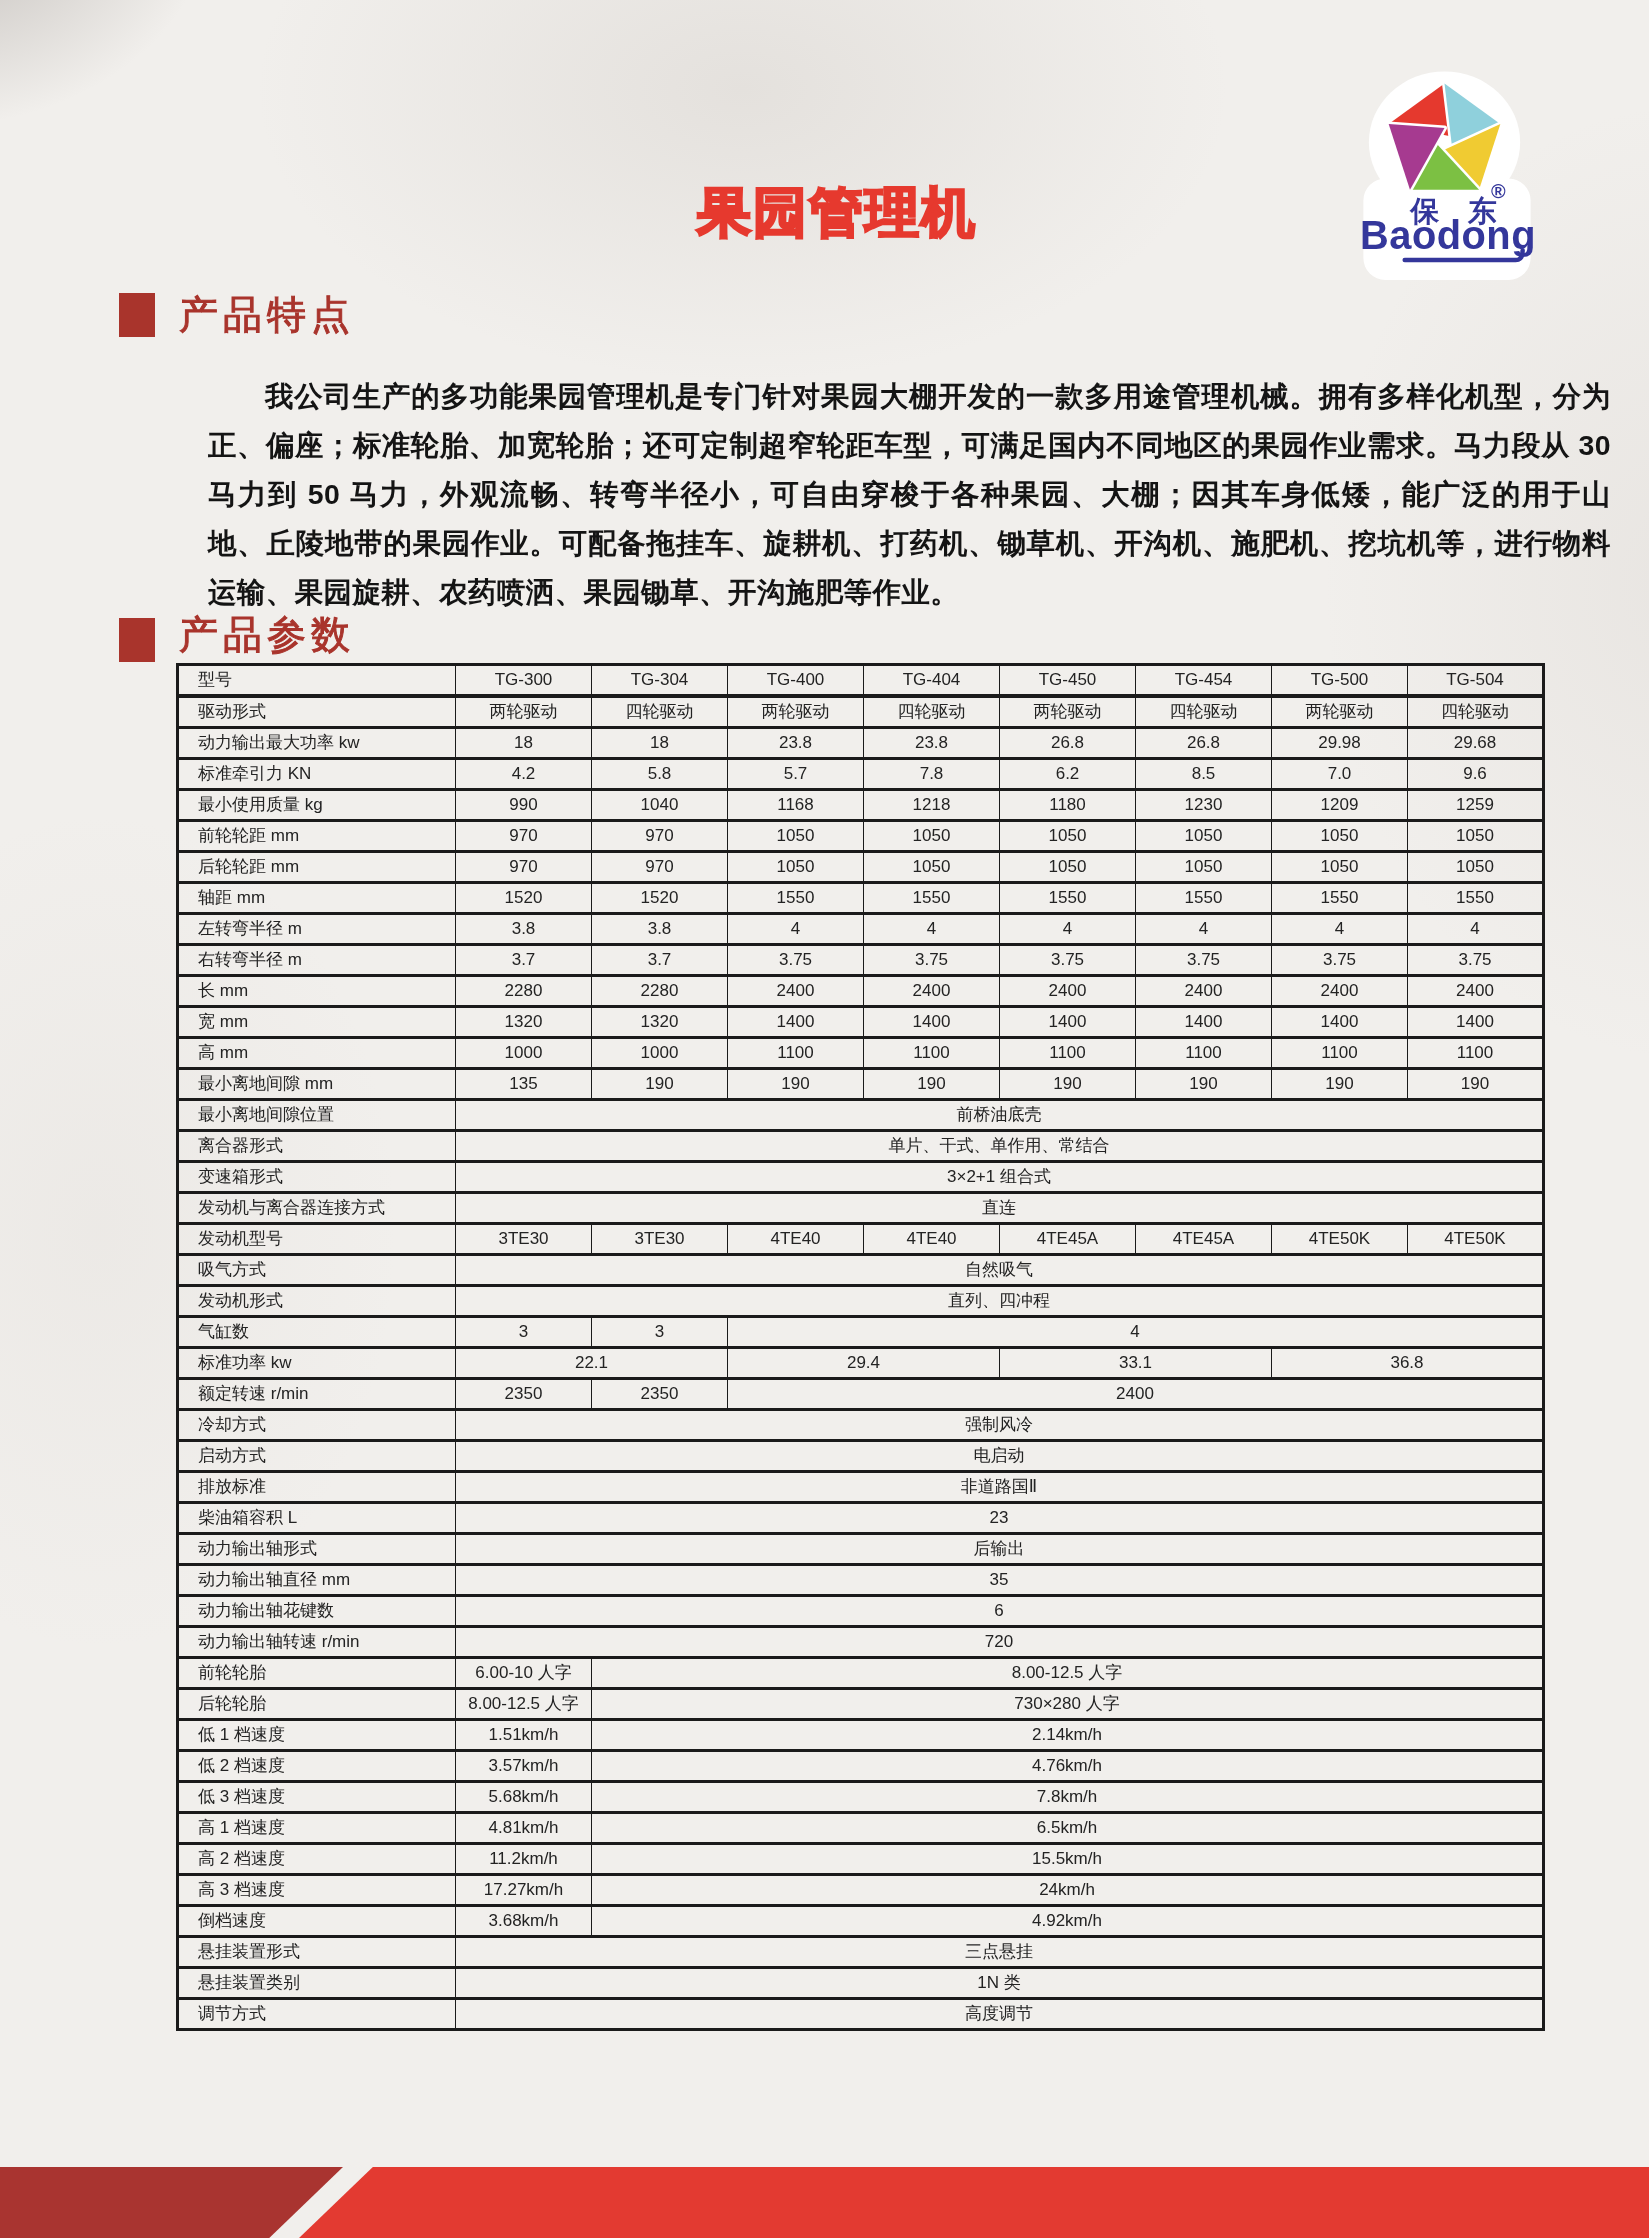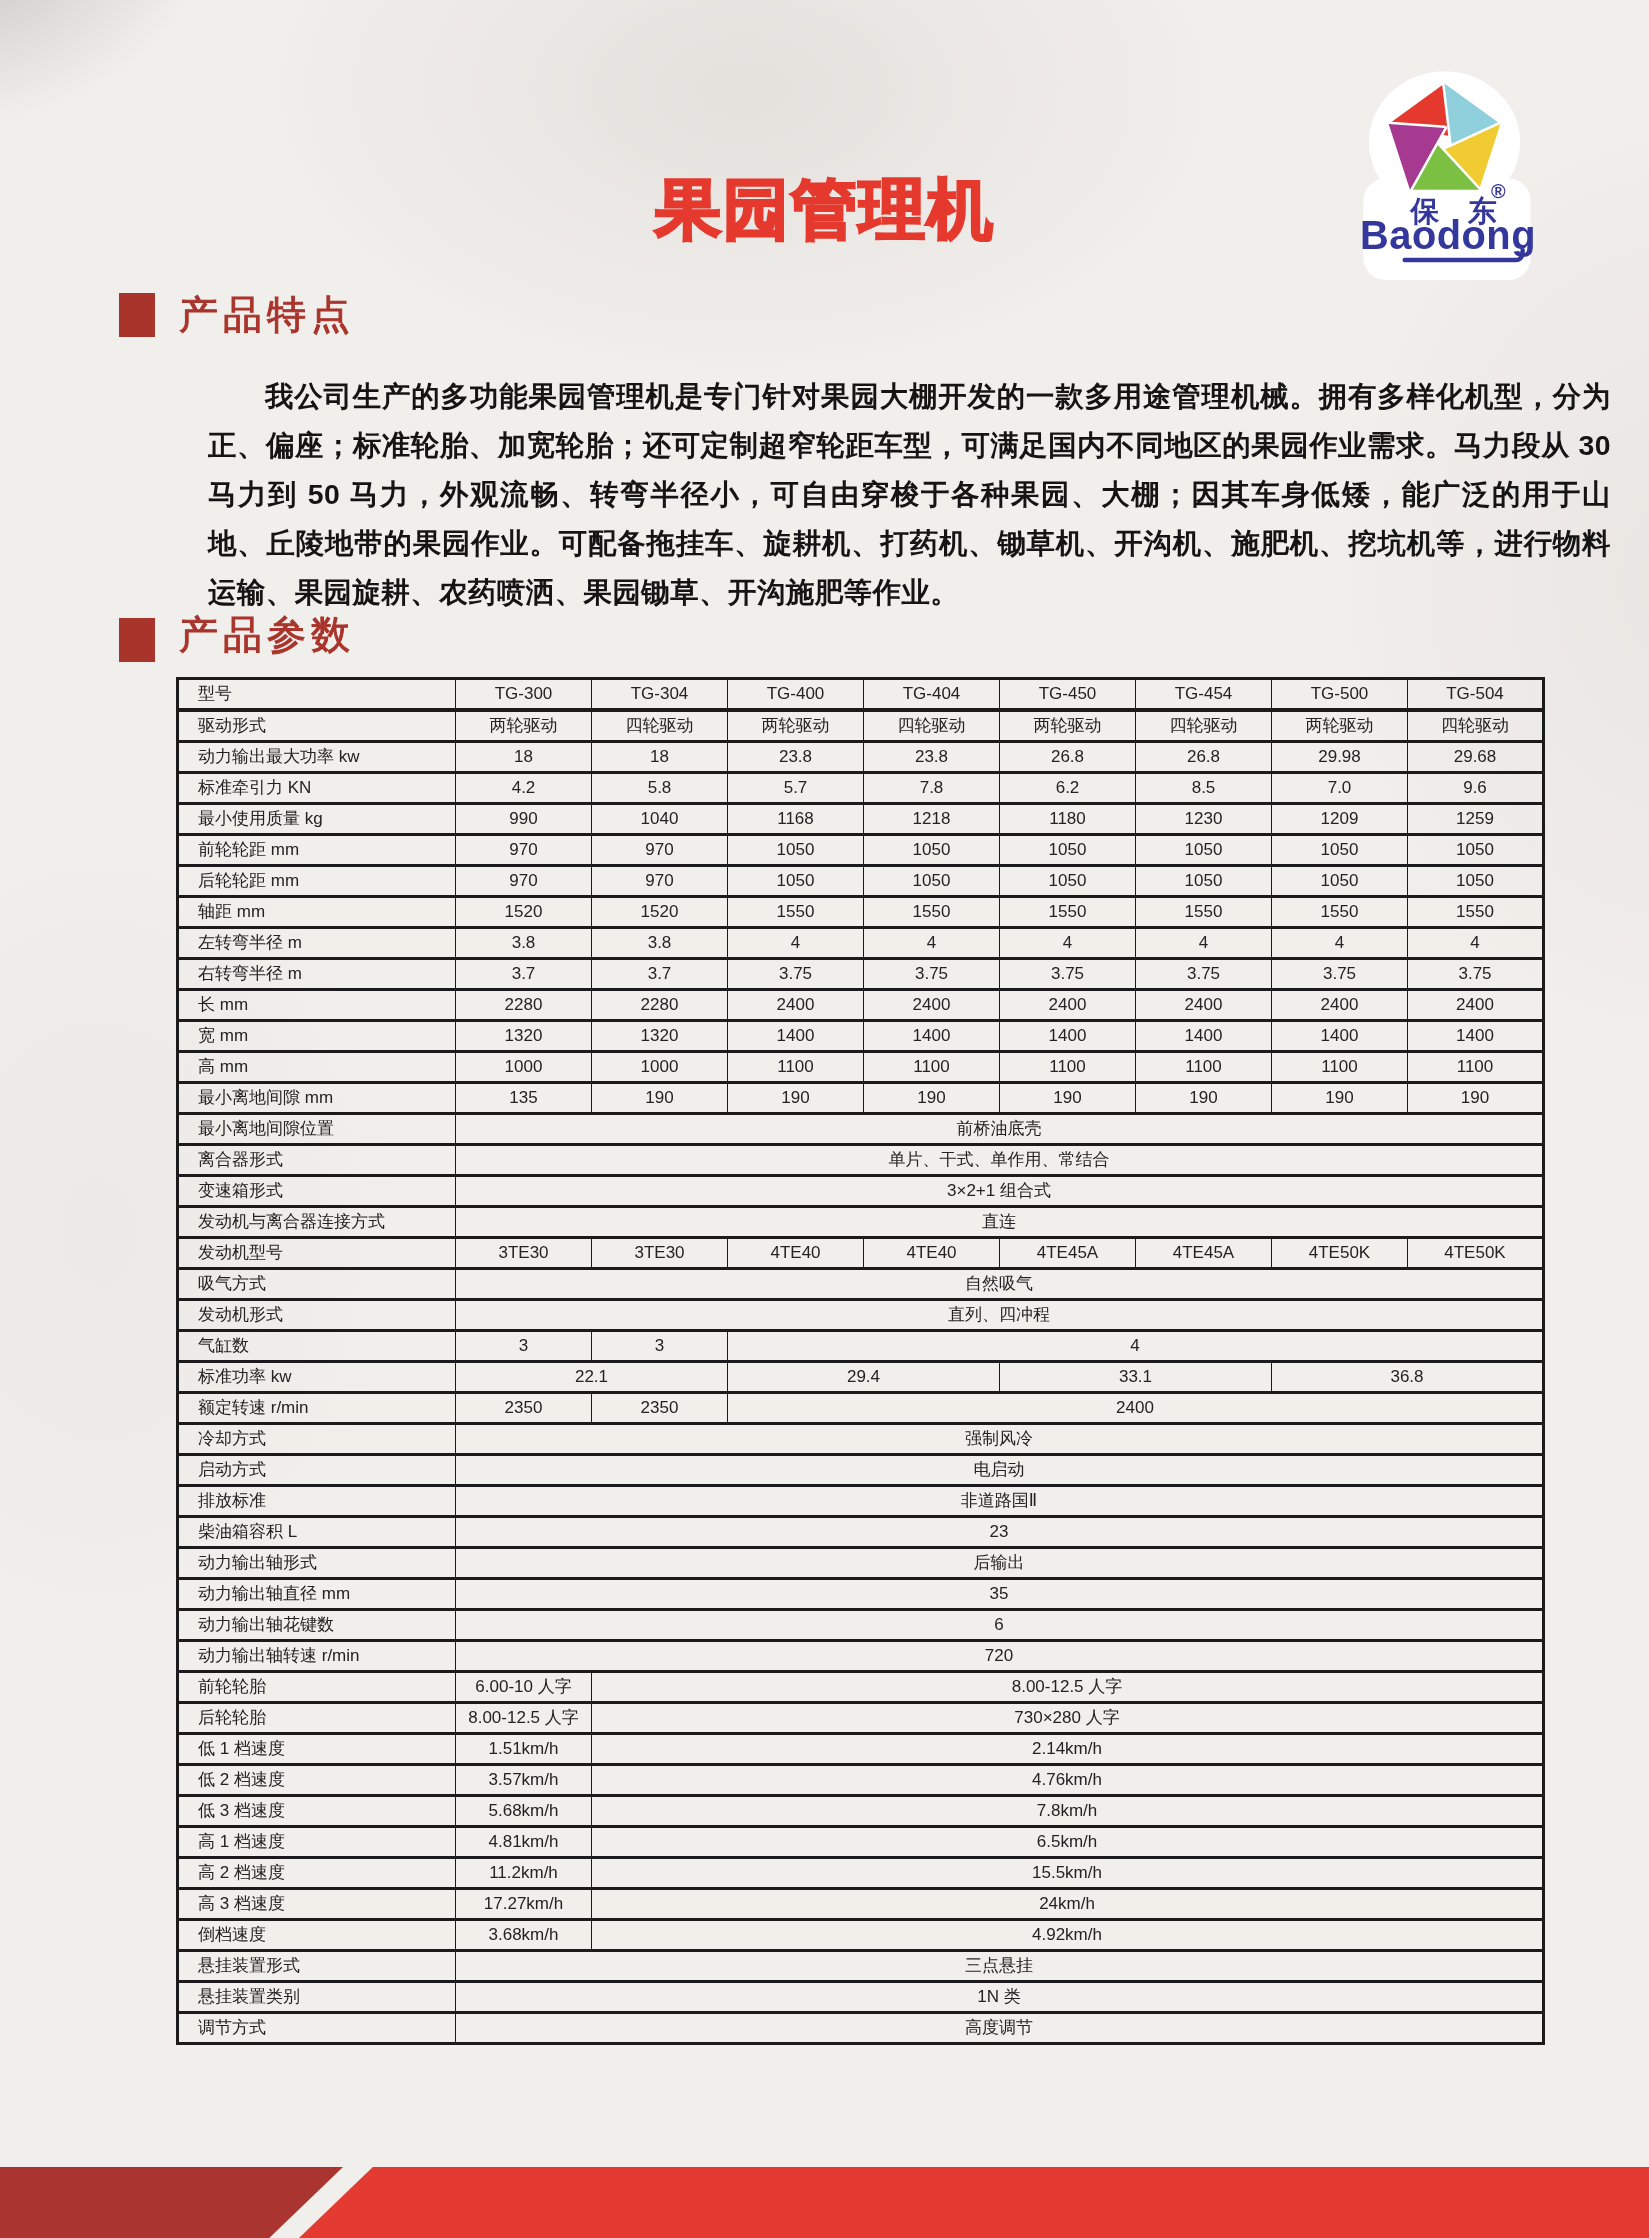--- a/index.html
+++ b/index.html
@@ -8,36 +8,36 @@
     font-family:"Liberation Sans","DejaVu Sans",sans-serif;
     background-color:#f1efec;
     background-image:
       radial-gradient(449px 349px at -4% -4%, rgba(150,143,138,.55), rgba(150,143,138,0) 62%),
       radial-gradient(748px 449px at 45% 4%, rgba(190,183,176,.25), rgba(190,183,176,0) 65%),
       radial-gradient(599px 798px at 102% 26%, rgba(198,190,184,.20), rgba(198,190,184,0) 60%),
       radial-gradient(499px 698px at 6% 55%, rgba(205,198,192,.14), rgba(205,198,192,0) 60%);
   }
   .title{
     position:absolute; top:165px; left:50%; transform:translateX(-50%);
-    margin:0; font-size:66px; font-weight:bold; letter-spacing:2px;
+    margin:12px; font-size:54px; font-weight:bold; letter-spacing:2px;
     color:#e6392e; -webkit-text-stroke:2.5px #e6392e; white-space:nowrap;text-align:right;
   }
   .sec{position:absolute; left:119px; display:flex; align-items:center; gap:24px;}
   #sec-features{top:288px;}
   #sec-specs{top:608px;align-items:flex-end;}
   .sq{width:36px; height:44px; background:#a9342c; flex:0 0 auto;}
   .sec .h{font-size:39px; font-weight:normal; color:#a9342c; letter-spacing:5px;
           -webkit-text-stroke:1px #a9342c; white-space:nowrap;}
   .para{
     position:absolute; left:196px; top:360px; width:1403px; margin:12px;
     font-size:28.4px; line-height:49px; font-weight:bold; color:#141414;
     text-align:justify; text-indent:57px; letter-spacing:0.5px;
   }
   table.spec{
-    position:absolute; left:176px; top:677px; width:1366px;
+    position:absolute; left:176px; top:663px; width:1366px;
     border-collapse:collapse; table-layout:fixed;
     border:3.5px solid #1b1b1b;
   }
   table.spec th, table.spec td{
     border:1.5px solid #1b1b1b; border-top-width:3px; border-bottom-width:3px;
     font-size:17px; line-height:20px; padding:4px 5px;
     color:#232323; font-weight:normal; text-align:center; vertical-align:middle;
     overflow:hidden;
   }
   table.spec thead th{border-bottom-width:4.5px;}

